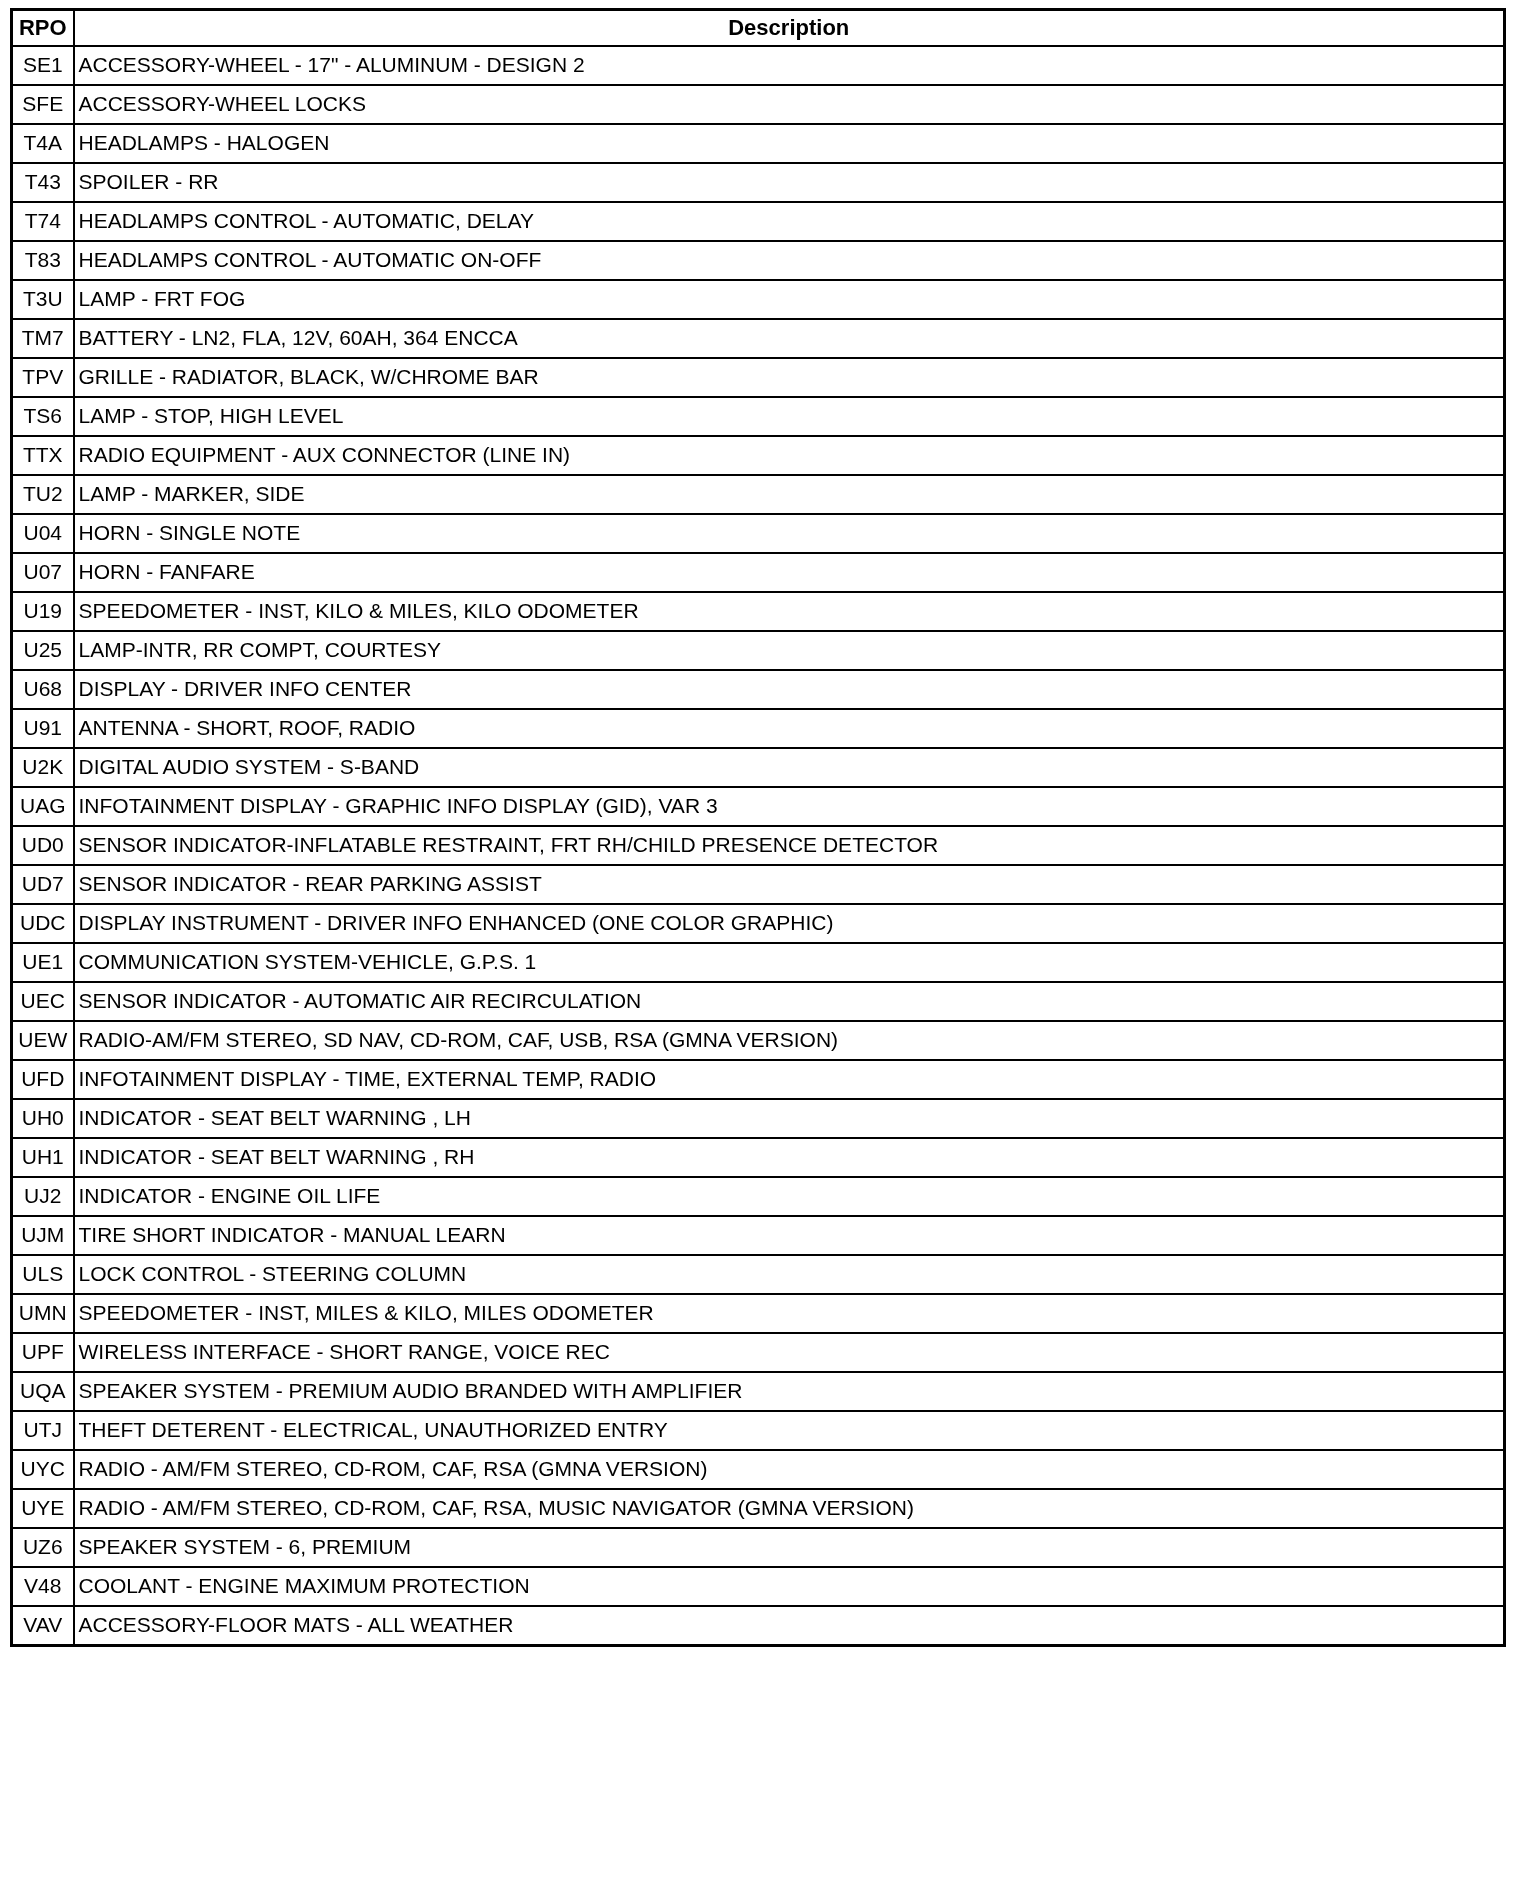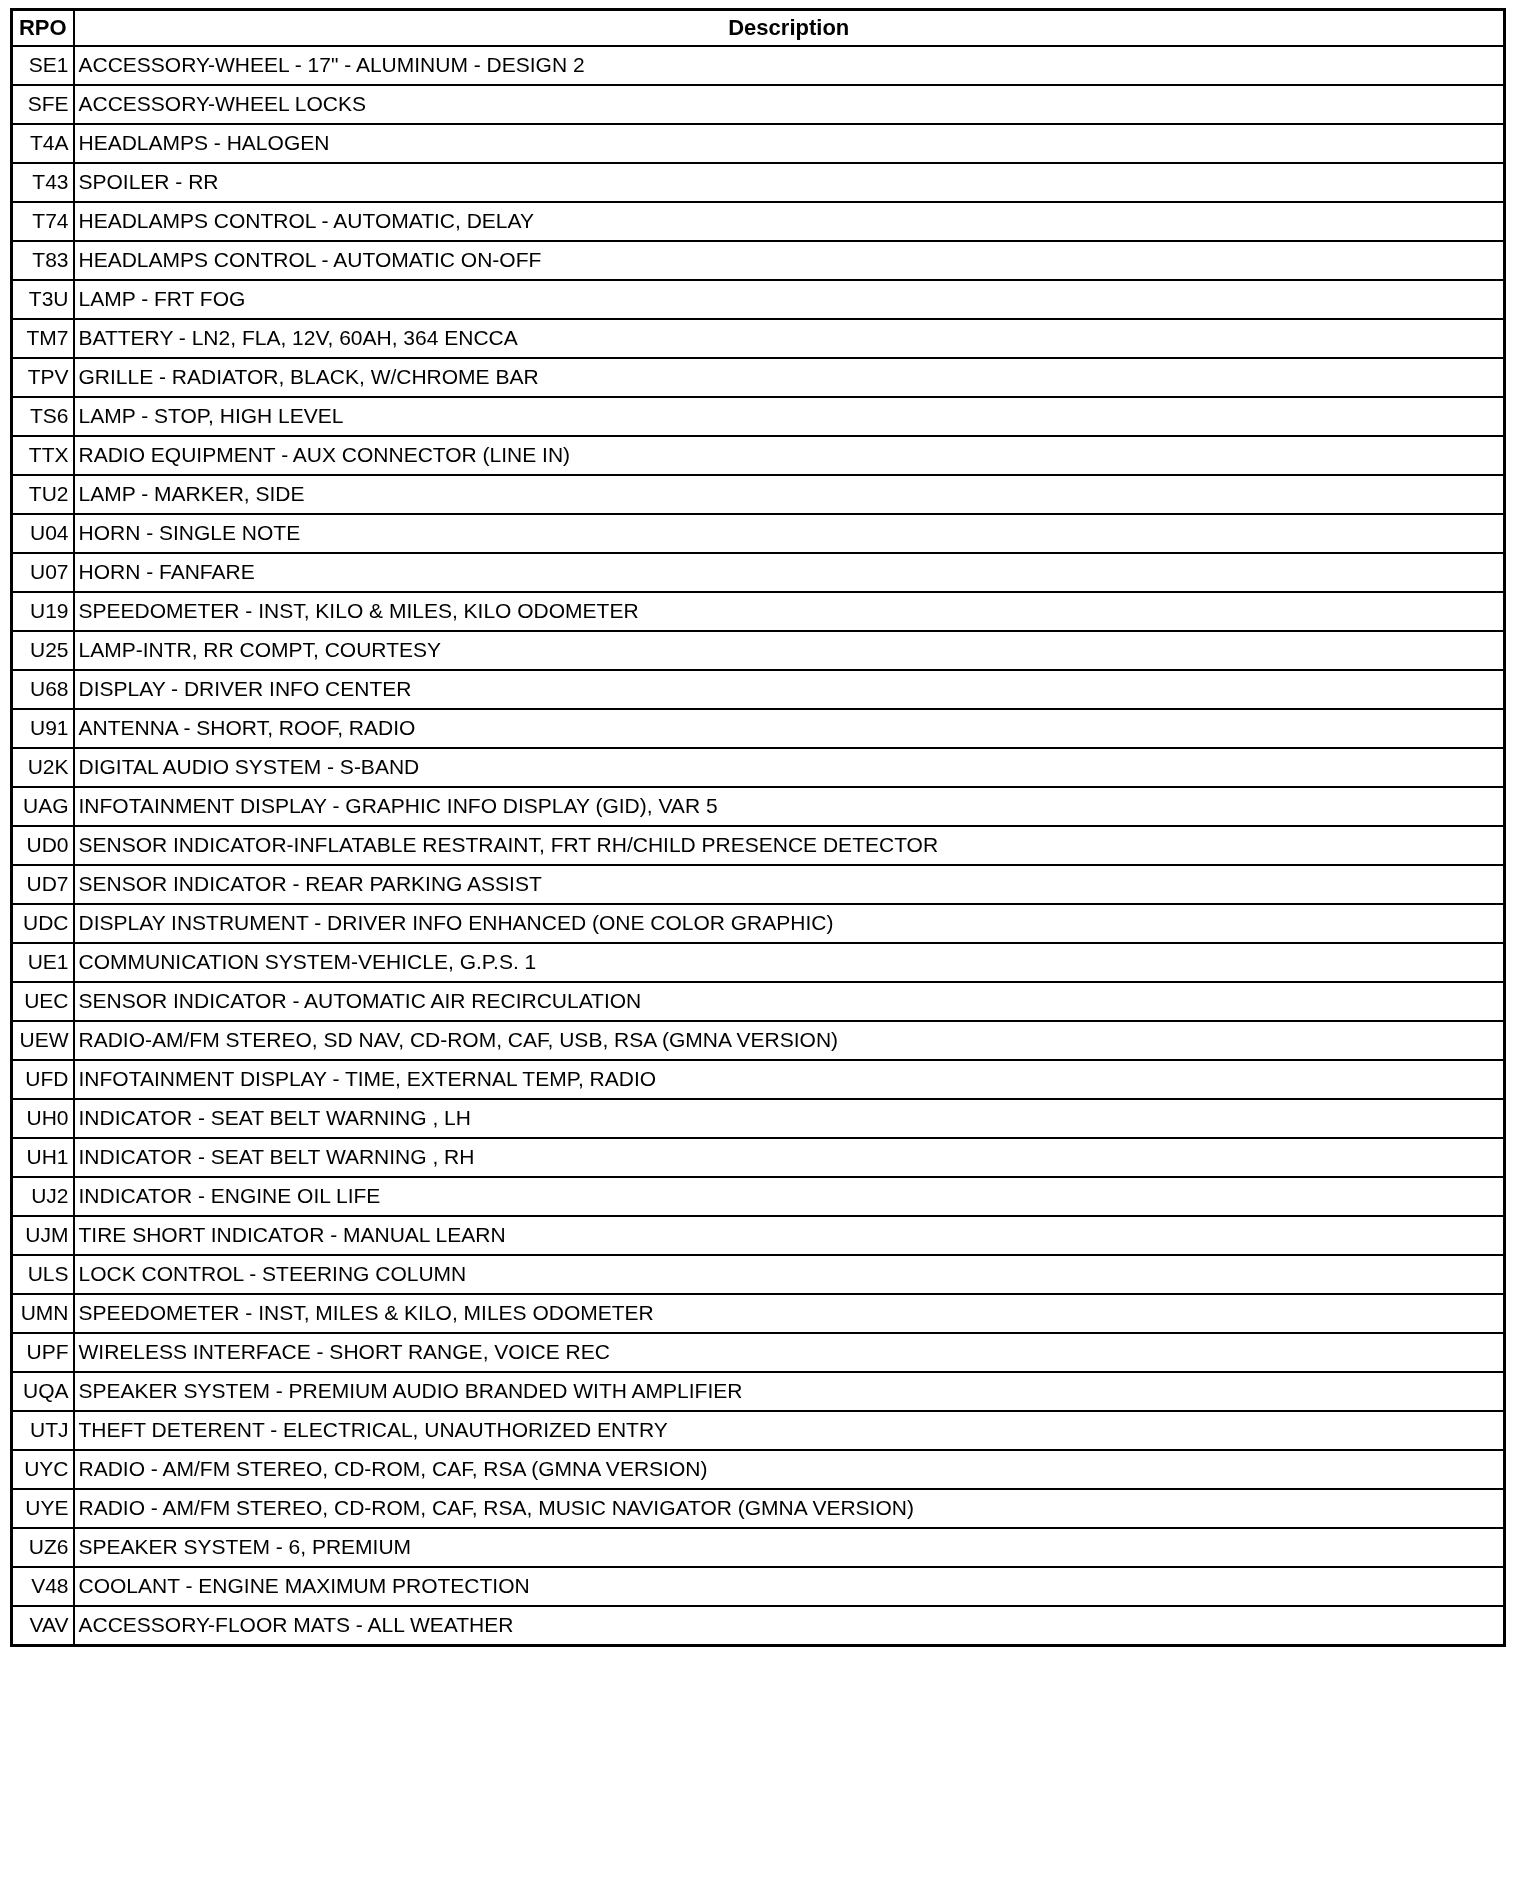--- a/index.html
+++ b/index.html
@@ -41,21 +41,21 @@
     height: 30px;
     padding: 2px 4px;
     font-size: 22px;
   }
   col.rpo-col { width: 62px; }
   table.rpo-table td {
     height: 37px;
     padding: 0 4px;
   }
   td.rpo-cell {
-    text-align: right;
+    text-align: center;
     padding: 0 2px;
   }
   td.desc-cell {
     text-align: left;
     padding-left: 7px;
   }
 </style>
 </head>
 <body>
 
@@ -143,21 +143,21 @@
         <tr>
           <td class="rpo-cell">U91</td>
           <td class="desc-cell">ANTENNA - SHORT, ROOF, RADIO</td>
         </tr>
         <tr>
           <td class="rpo-cell">U2K</td>
           <td class="desc-cell">DIGITAL AUDIO SYSTEM - S-BAND</td>
         </tr>
         <tr>
           <td class="rpo-cell">UAG</td>
-          <td class="desc-cell">INFOTAINMENT DISPLAY - GRAPHIC INFO DISPLAY (GID), VAR 5</td>
+          <td class="desc-cell">INFOTAINMENT DISPLAY - GRAPHIC INFO DISPLAY (GID), VAR 3</td>
         </tr>
         <tr>
           <td class="rpo-cell">UD0</td>
           <td class="desc-cell">SENSOR INDICATOR-INFLATABLE RESTRAINT, FRT RH/CHILD PRESENCE DETECTOR</td>
         </tr>
         <tr>
           <td class="rpo-cell">UD7</td>
           <td class="desc-cell">SENSOR INDICATOR - REAR PARKING ASSIST</td>
         </tr>
         <tr>

